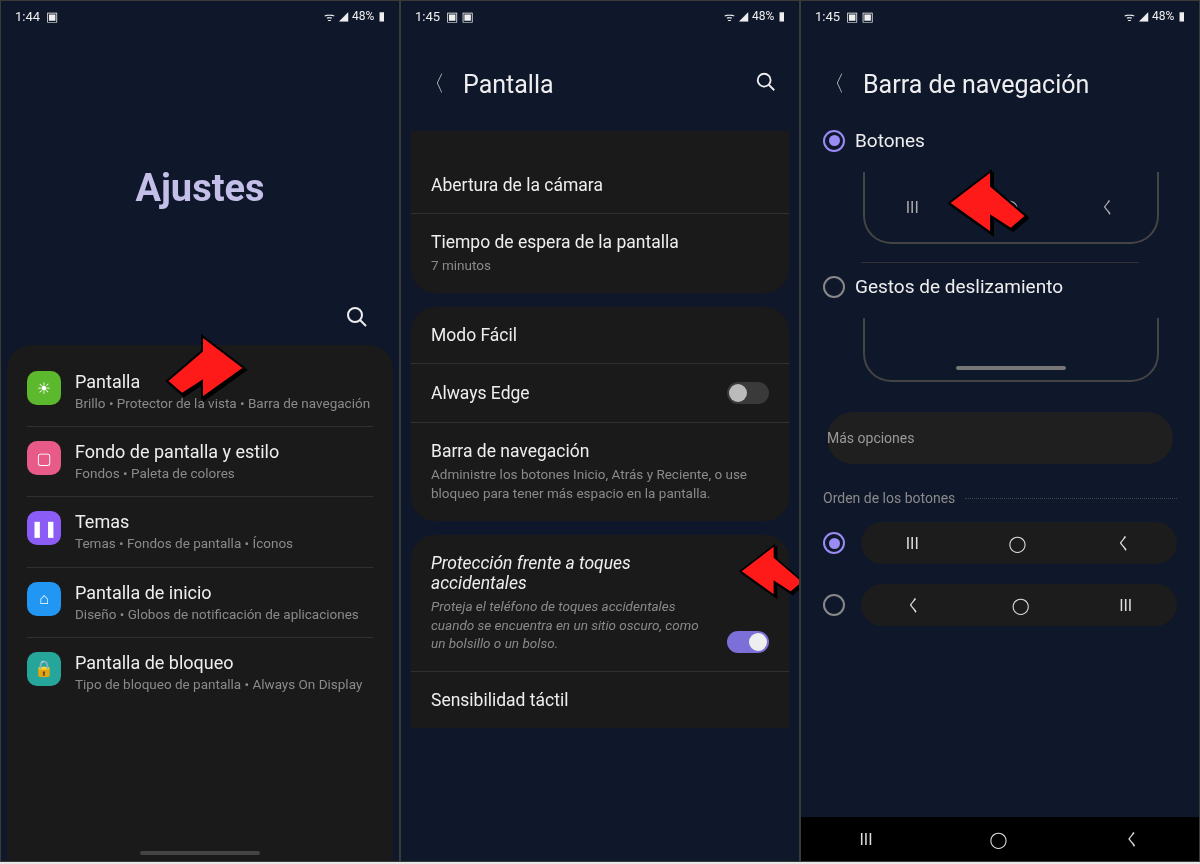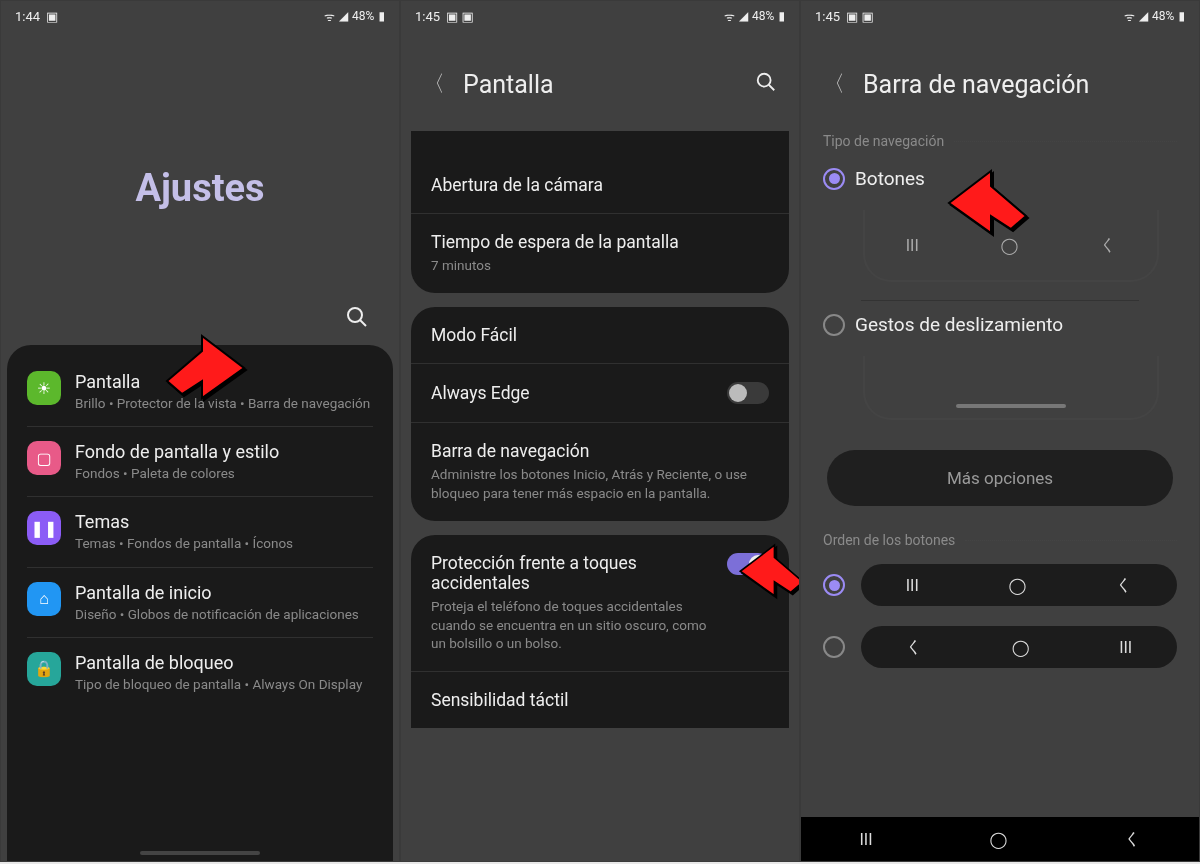--- a/index.html
+++ b/index.html
@@ -5,21 +5,21 @@
   * { box-sizing: border-box; margin: 0; padding: 0; }
   body {
     width: 1200px; height: 864px;
     background: #e8e8e8;
     display: flex;
     font-family: -apple-system, BlinkMacSystemFont, 'Segoe UI', Roboto, sans-serif;
     overflow: hidden;
   }
   .phone {
     width: 436px; height: 862px;
-    background: #404040;
+    background: #0f172a;
     border: 1px solid #3a3a3a;
     position: relative;
     overflow: hidden;
   }
   .status-bar {
     display: flex; justify-content: space-between; align-items: center;
     height: 30px; padding: 0 14px; color: #eee; font-size: 13px;
   }
   .status-left { display: flex; align-items: center; gap: 6px; }
   .status-right { display: flex; align-items: center; gap: 4px; font-size: 12px; }
@@ -112,22 +112,22 @@
     margin: 8px 40px 18px 62px; height:72px;
     border:2px solid #444; border-top:none;
     border-radius:0 0 28px 28px;
     display:flex; align-items:center; justify-content:space-around;
     color:#aaa;
   }
   .nav-preview.gest{ height:64px; align-items:flex-end; padding-bottom:10px; justify-content:center;}
   .gest-bar{ width:110px; height:4px; background:#777; border-radius:3px;}
   .divider-sm{ margin: 0 60px; border-top:1px solid #333;}
   .more-btn{
-    background:#1f1f1f; color:#9a9a9a; font-size:17px;
-    margin: 30px 26px 10px; padding:18px 0; text-align:center;
+    background:#1f1f1f; color:#9a9a9a; font-size:14px;
+    margin: 30px 26px 10px; padding:18px 0; 
     border-radius:28px;
   }
   .order-row{
     display:flex; align-items:center; gap:16px; padding:10px 22px;
   }
   .order-bar{
     flex:1; background:#1c1c1c; border-radius:22px; height:42px;
     display:flex; align-items:center; justify-content:space-around; color:#ddd;
   }
   .sysnav{
@@ -274,21 +274,21 @@
       <div class="t">Always Edge</div>
       <div class="toggle off"></div>
     </div>
     <div class="row">
       <div class="t">Barra de navegación</div>
       <div class="s">Administre los botones Inicio, Atrás y Reciente, o use bloqueo para tener más espacio en la pantalla.</div>
     </div>
   </div>
 
   <div class="card half-bot">
-    <div class="row flex" style="align-items:flex-start;">
+    <div class="row flex" style="align-items:flex-end;font-style:italic;">
       <div style="flex:1;">
         <div class="t">Protección frente a toques accidentales</div>
         <div class="s">Proteja el teléfono de toques accidentales cuando se encuentra en un sitio oscuro, como un bolsillo o un bolso.</div>
       </div>
       <div class="toggle on"></div>
     </div>
     <div class="row">
       <div class="t">Sensibilidad táctil</div>
     </div>
   </div>
@@ -314,23 +314,20 @@
       <span>48%</span>
       <span class="status-ico">▮</span>
     </div>
   </div>
 
   <div class="hdr">
     <span class="back">〈</span>
     <span class="title">Barra de navegación</span>
   </div>
 
-  <div class="section-label">
-    <span>Tipo de navegación</span>
-  </div>
 
   <div class="radio-row">
     <div class="radio sel"></div>
     <div class="radio-label">Botones</div>
   </div>
   <div class="nav-preview">
     <span>III</span>
     <span>◯</span>
     <span>く</span>
   </div>

